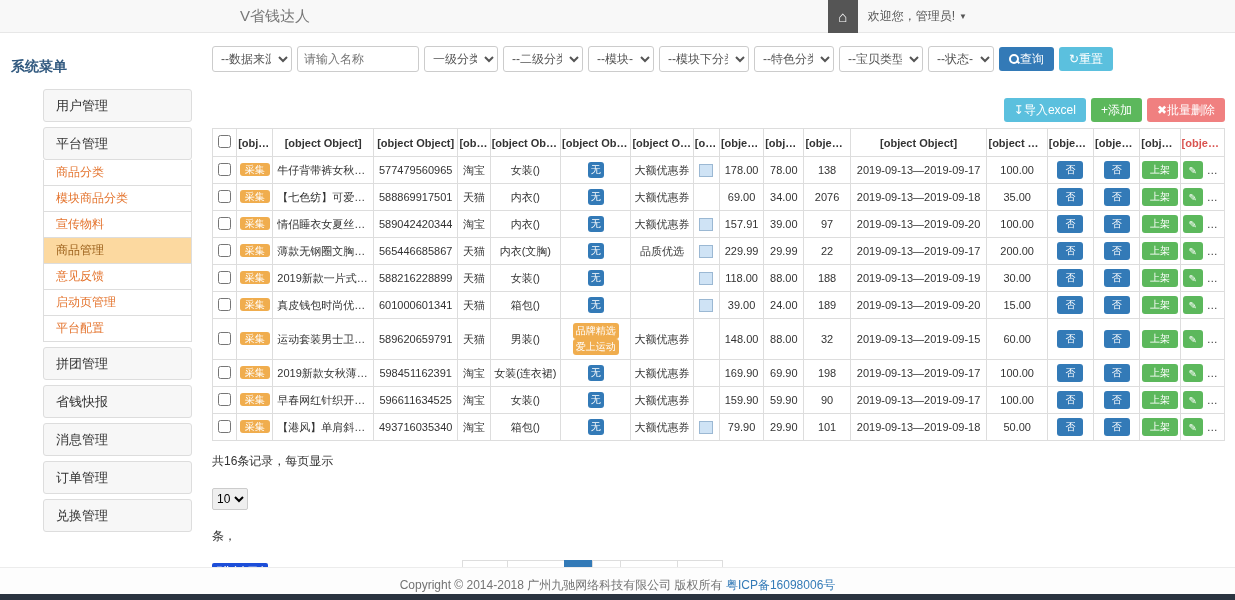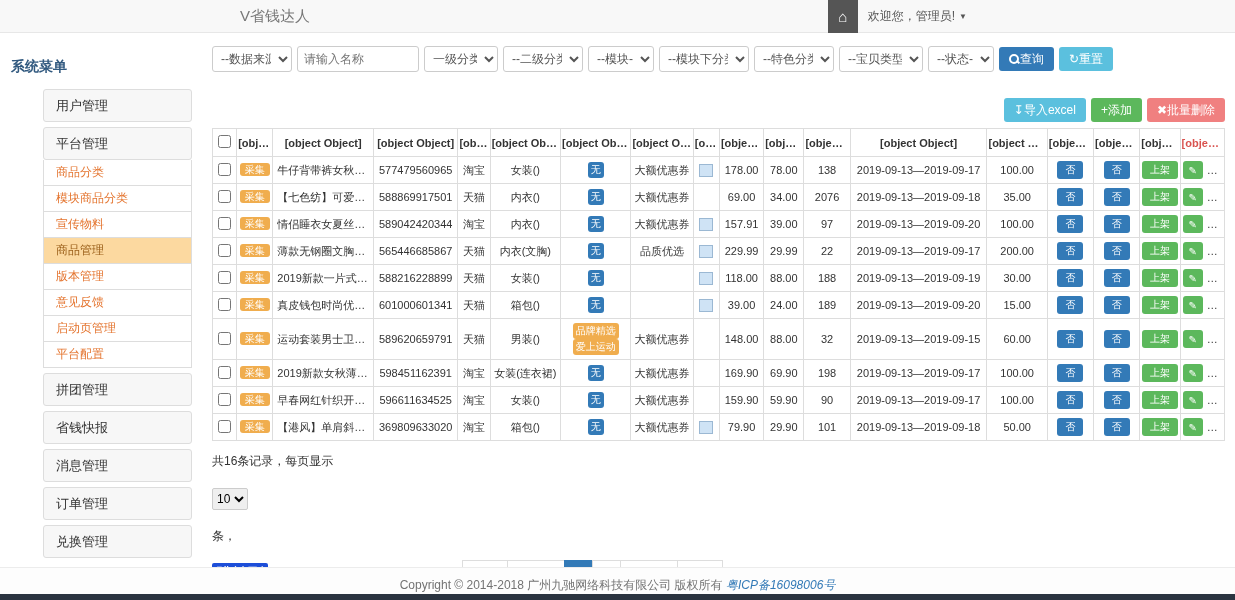--- a/index.html
+++ b/index.html
@@ -73,21 +73,21 @@
   .pp-select { height:22px; border:1px solid #ccc; border-radius:2px; font-size:12px; }
   .jump-chip { background:#1d4ed8; color:#fff; border-radius:2px; padding:1px 4px; font-size:16px; }
   .page-input { width:34px; height:20px; border:1px solid #ccc; border-radius:2px; text-align:center; font-size:12px; }
   .pager { display:flex; margin-left:130px; }
   .pg-btn { border:1px solid #ddd; background:#fff; color:#337ab7; padding:4px 10px; font-size:12px; margin-left:-1px; cursor:pointer; }
   .pg-btn.muted { color:#999; }
   .pg-btn.active { background:#337ab7; border-color:#337ab7; color:#fff; }
 
   
   .footer { position:absolute; left:0; bottom:6px; width:1235px; border-top:1px solid #ececec; padding-top:9px; text-align:center; color:#737373; background:#fdfdfd; }
-  .footer a { color:#337ab7; text-decoration:none; cursor:pointer;font-style:italic; }
+  .footer a { color:#337ab7; text-decoration:none; cursor:pointer; }
   .bottombar { position:absolute; left:0; bottom:0; width:1235px; height:6px; background:#2b3440; }
 </style>
 </head>
 <body>
 
 <header class="navbar">
   <span class="brand">V省钱达人</span>
   <div class="nav-right">
     <div class="home-box">
       <span>⌂</span>
@@ -121,23 +121,20 @@
 
       <div class="sb-item sub">
         <span>宣传物料</span>
       </div>
 
       <div class="sb-item active sub">
         <span>商品管理</span>
       </div>
 
 
-      <div class="sb-item sub">
-        <span>版本管理</span>
-      </div>
 
 
       <div class="sb-item sub">
         <span>意见反馈</span>
       </div>
 
       <div class="sb-item sub">
         <span>启动页管理</span>
       </div>
 
@@ -483,21 +480,21 @@
           <td>
             <button class="op green"><span>✎</span></button>
             <button class="op red"><span>✖</span></button>
           </td>
         </tr>
 
         <tr>
           <td><input type="checkbox" style=""></td>
           <td><span class="badge-src">采集</span></td>
           <td class="name">【港风】单肩斜挎链条...</td>
-          <td>369809633020</td>
+          <td>493716035340</td>
           <td>淘宝</td>
           <td>箱包()</td>
           <td class="mods">
             
           <span class="m-badge m-blue">无</span></td>
           <td>大额优惠券</td>
           <td><span class="thumb"></span></td>
           <td>79.90</td>
           <td>29.90</td>
           <td>101</td>

